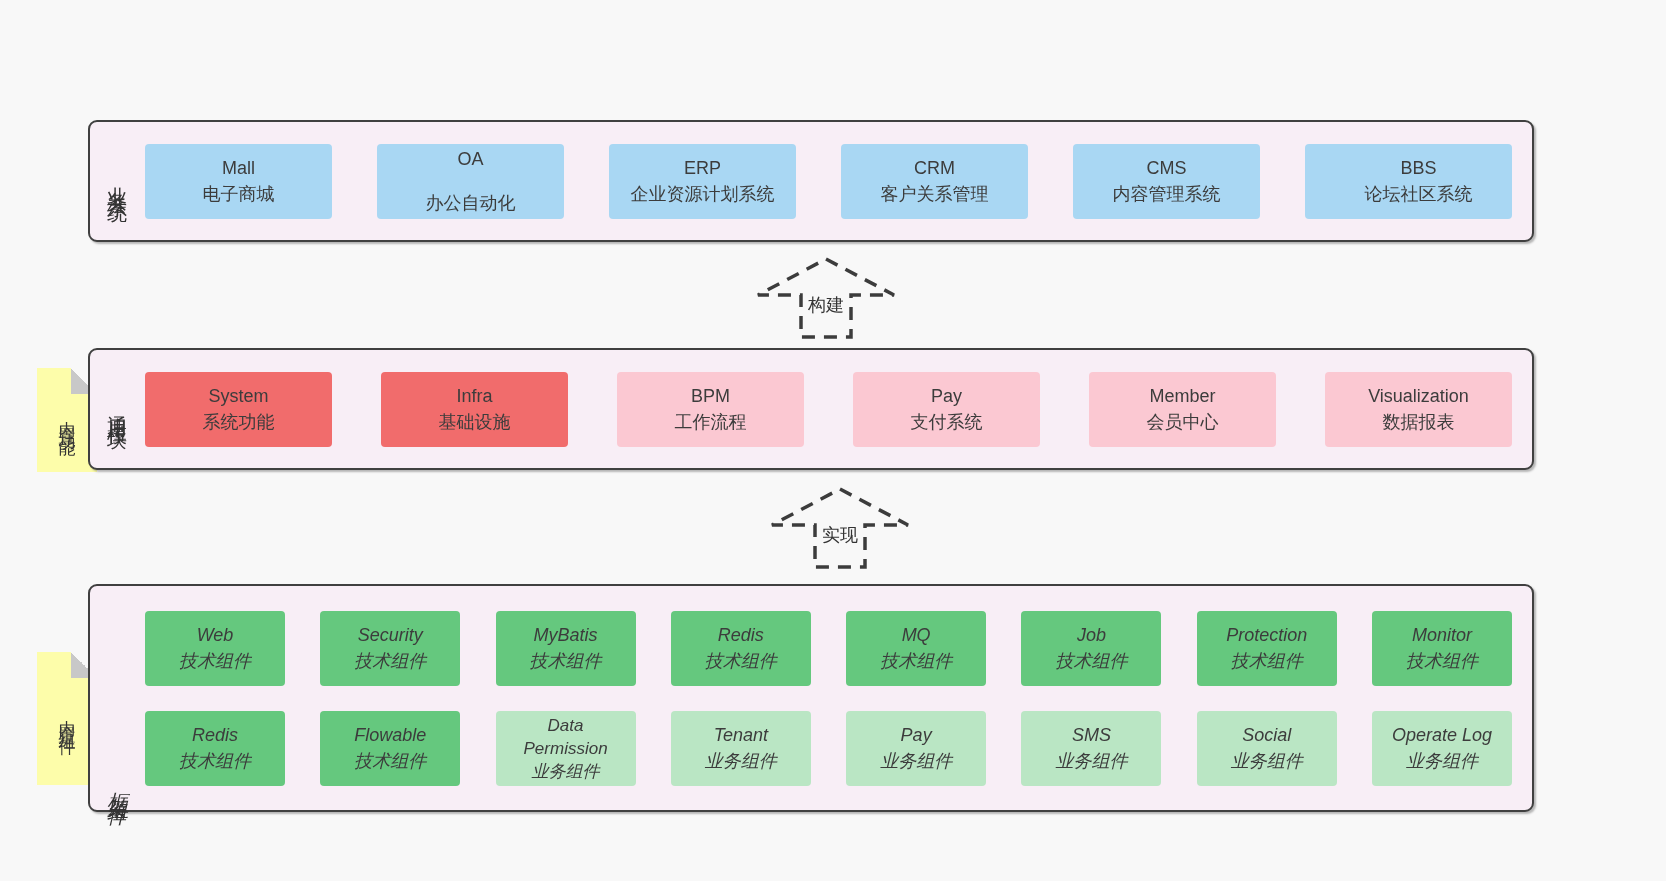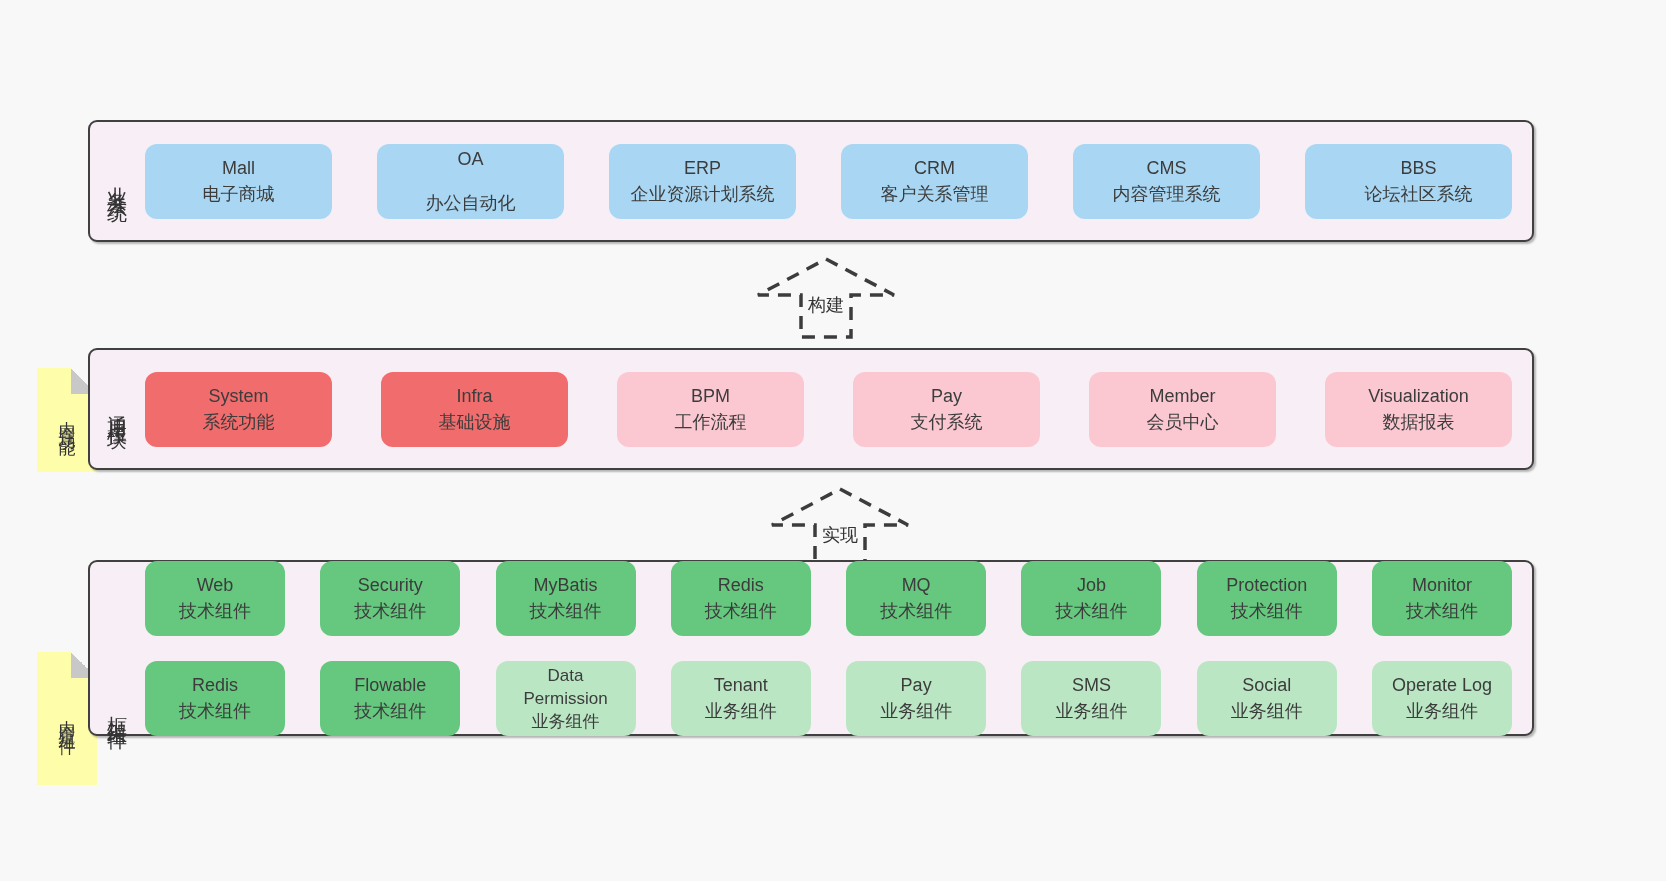--- a/index.html
+++ b/index.html
@@ -11,36 +11,36 @@
   }
   
   .container{
     position:absolute;left:88px;width:1446px;
     background:#f8eef6;border:2px solid #404040;border-radius:9px;
     box-shadow:2px 2px 2px rgba(60,60,60,.35);
     display:flex;box-sizing:border-box;z-index:2;
   }
   #business{top:120px;height:122px;}
   #modules{top:348px;height:122px;}
-  #components{top:560px;height:176px;}
+  #components{top:584px;height:228px;font-style:italic;}
 
   .label-col{flex:0 0 55px;display:flex;align-items:center;justify-content:center;}
   #components .label-col{align-items:flex-end;padding-bottom:14px;box-sizing:border-box;}
   .vlabel{
     writing-mode:vertical-rl;text-orientation:upright;
     font-size:20px;letter-spacing:5px;color:#333;line-height:1;
   }
 
   .boxes-row{flex:1;display:flex;align-items:center;justify-content:space-between;padding-right:20px;}
   .boxes-grid{flex:1;display:flex;flex-direction:column;justify-content:center;gap:25px;padding-right:20px;}
   .boxes-grid .boxes-row{flex:0 0 auto;padding-right:0;}
 
   
   .box{
-    width:187px;height:75px;border-radius:12px;
+    width:187px;height:75px;border-radius:4px;
     display:flex;flex-direction:column;align-items:center;justify-content:center;
     text-align:center;font-size:18px;line-height:26px;color:#3c3c3c;
   }
   .box.small{width:140px;}
   .box.dense{line-height:23px;font-size:17px;}
   .box.dense .t1{max-width:100px;}
 
   
   .note{
     position:absolute;left:37px;width:60px;background:#fdfdaa;z-index:1;

